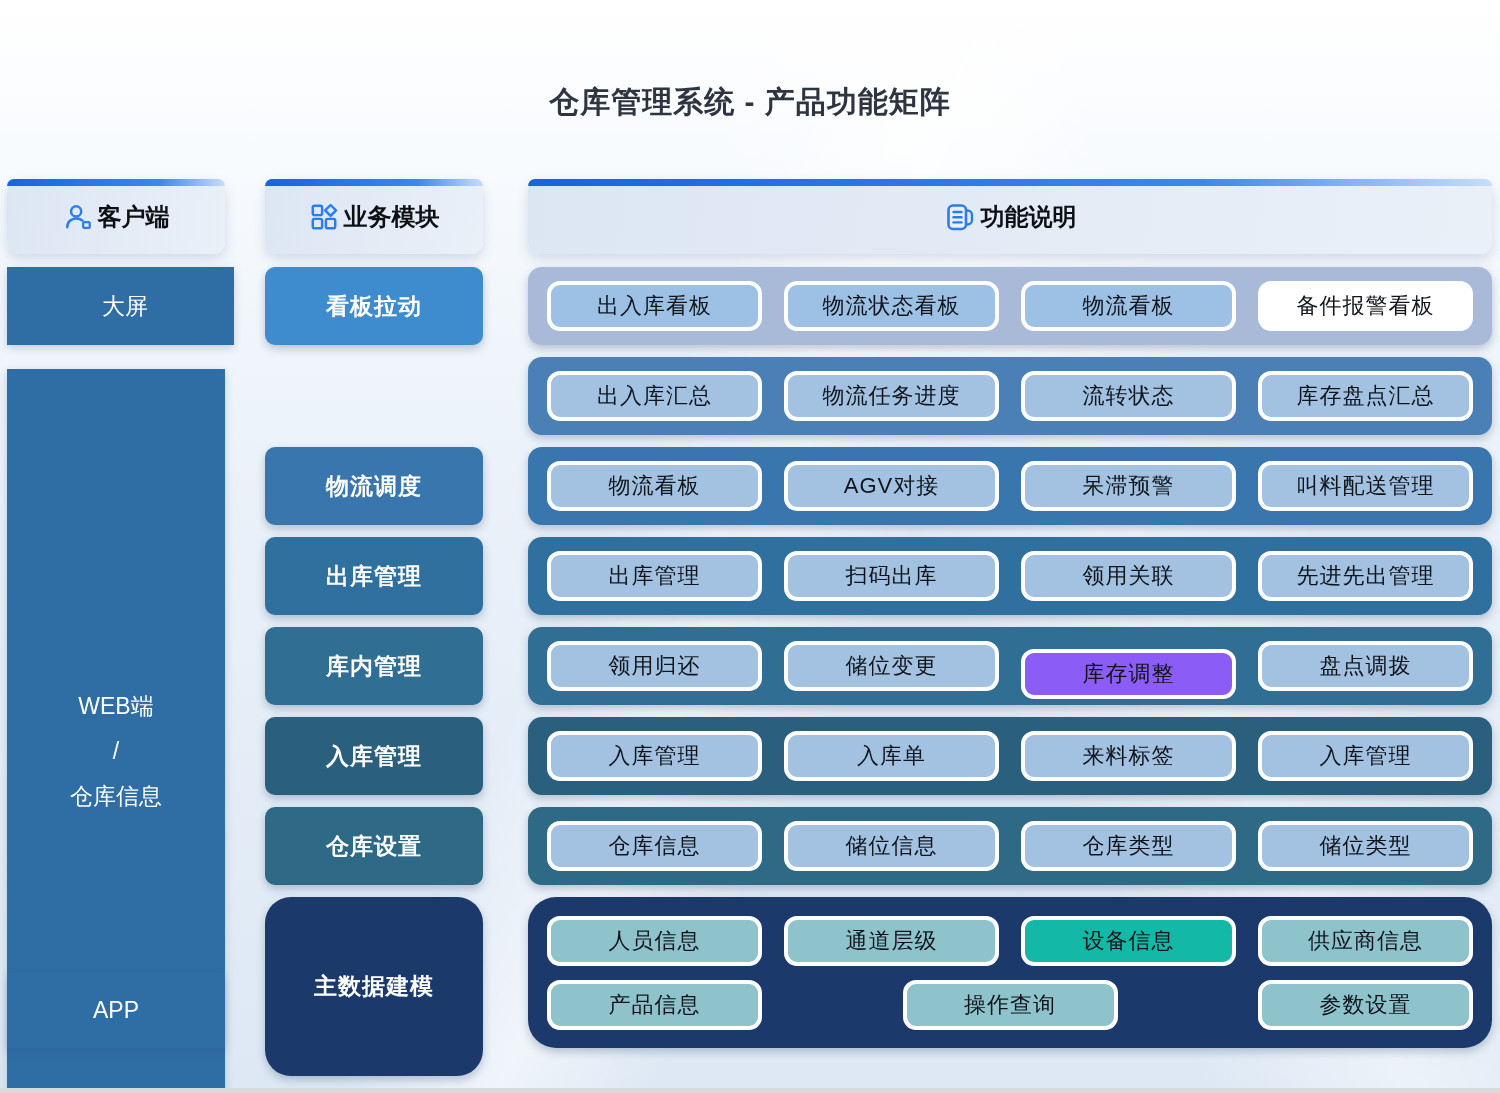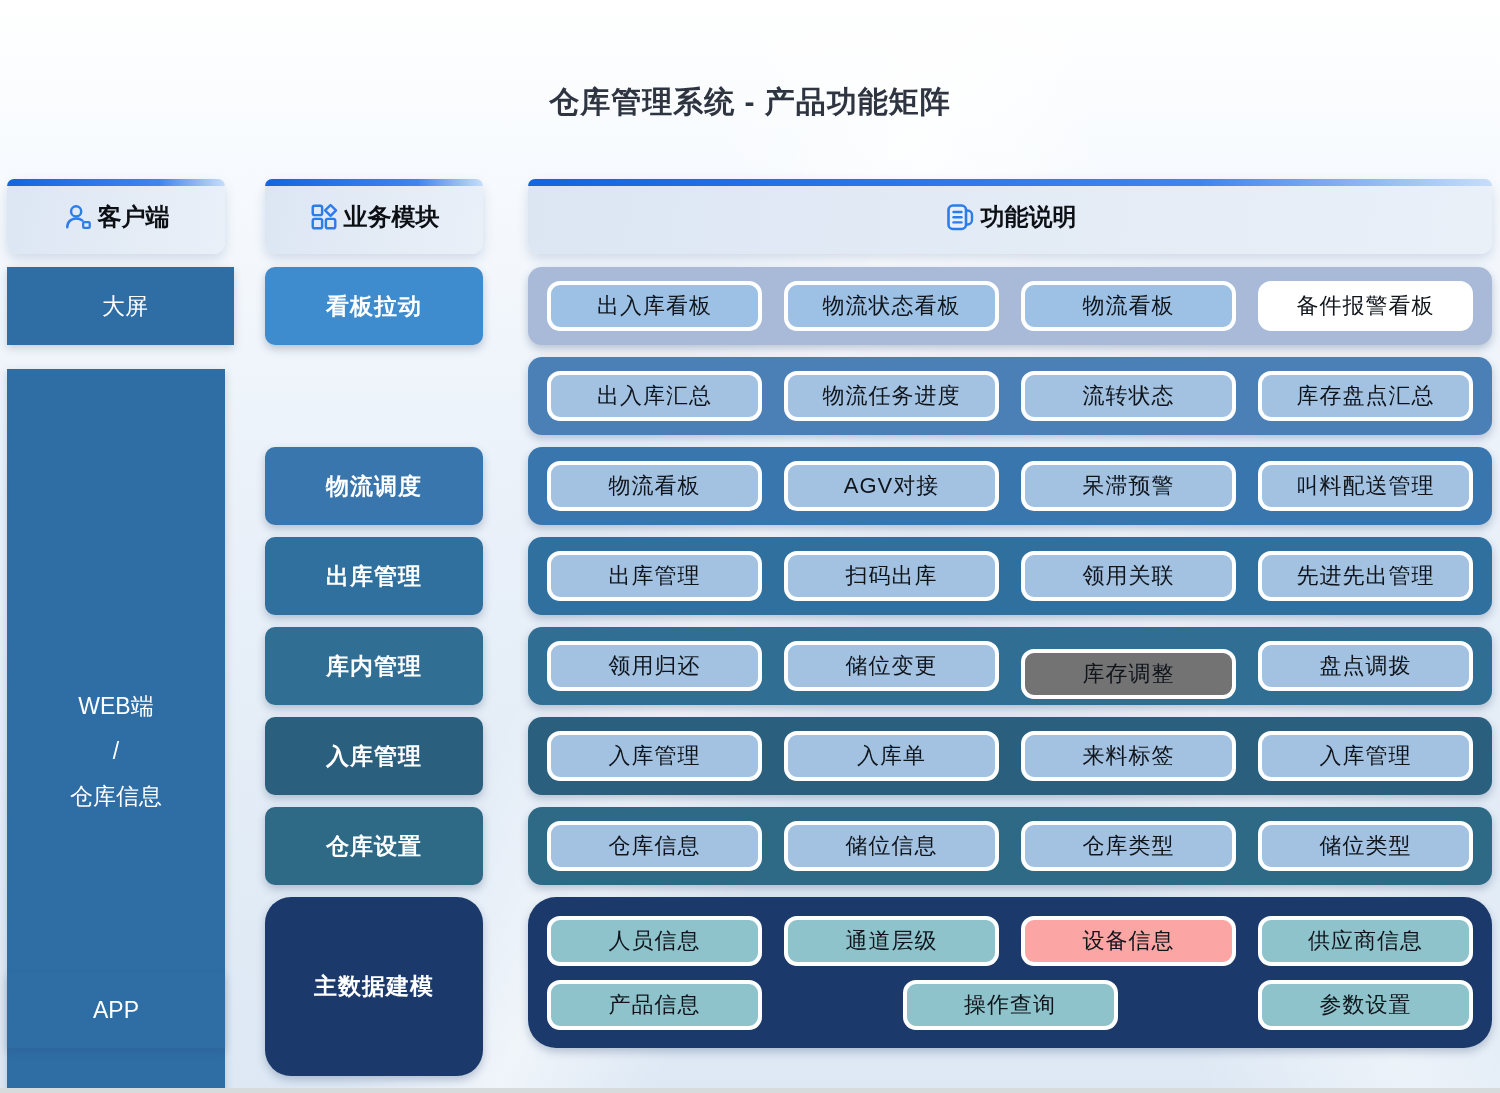--- a/index.html
+++ b/index.html
@@ -155,21 +155,21 @@
   <div class="frow r3" style="background-color: rgb(47, 112, 159);">
     <div class="pill" style="background-color: rgb(163, 194, 226);">出库管理</div>
     <div class="pill" style="background-color: rgb(163, 194, 226);">扫码出库</div>
     <div class="pill" style="background-color: rgb(163, 194, 226);">领用关联</div>
     <div class="pill" style="background-color: rgb(163, 194, 226);">先进先出管理</div>
   </div>
 
   <div class="frow r4" style="background-color: rgb(48, 111, 147);">
     <div class="pill" style="background-color: rgb(163, 194, 226);">领用归还</div>
     <div class="pill" style="background-color: rgb(163, 194, 226);">储位变更</div>
-    <div class="pill" style="background-color: #737373; margin-top: 16px;">库存调整</div>
+    <div class="pill" style="background-color: #8b5cf6; margin-top: 16px;">库存调整</div>
     <div class="pill" style="background-color: rgb(163, 194, 226);">盘点调拨</div>
   </div>
 
   <div class="frow r5" style="background-color: rgb(43, 95, 126);">
     <div class="pill" style="background-color: rgb(163, 194, 226);">入库管理</div>
     <div class="pill" style="background-color: rgb(163, 194, 226);">入库单</div>
     <div class="pill" style="background-color: rgb(163, 194, 226);">来料标签</div>
     <div class="pill" style="background-color: rgb(163, 194, 226);">入库管理</div>
   </div>
 
@@ -177,21 +177,21 @@
     <div class="pill" style="background-color: rgb(163, 194, 226);">仓库信息</div>
     <div class="pill" style="background-color: rgb(163, 194, 226);">储位信息</div>
     <div class="pill" style="background-color: rgb(163, 194, 226);">仓库类型</div>
     <div class="pill" style="background-color: rgb(163, 194, 226);">储位类型</div>
   </div>
 
   <div class="frow frow-tall r7" style="background-color: rgb(27, 58, 107);">
     <div class="pill-line">
       <div class="pill" style="background-color: rgb(143, 195, 203);">人员信息</div>
       <div class="pill" style="background-color: rgb(143, 195, 203);">通道层级</div>
-      <div class="pill" style="background-color: #fca5a5;">设备信息</div>
+      <div class="pill" style="background-color: #14b8a6;">设备信息</div>
       <div class="pill" style="background-color: rgb(143, 195, 203);">供应商信息</div>
     </div>
     <div class="pill-line">
       <div class="pill" style="background-color: rgb(143, 195, 203);">产品信息</div>
       <div class="pill" style="background-color: rgb(143, 195, 203);">操作查询</div>
       <div class="pill" style="background-color: rgb(143, 195, 203);">参数设置</div>
     </div>
   </div>
 
   <div class="bottom-edge"></div>

